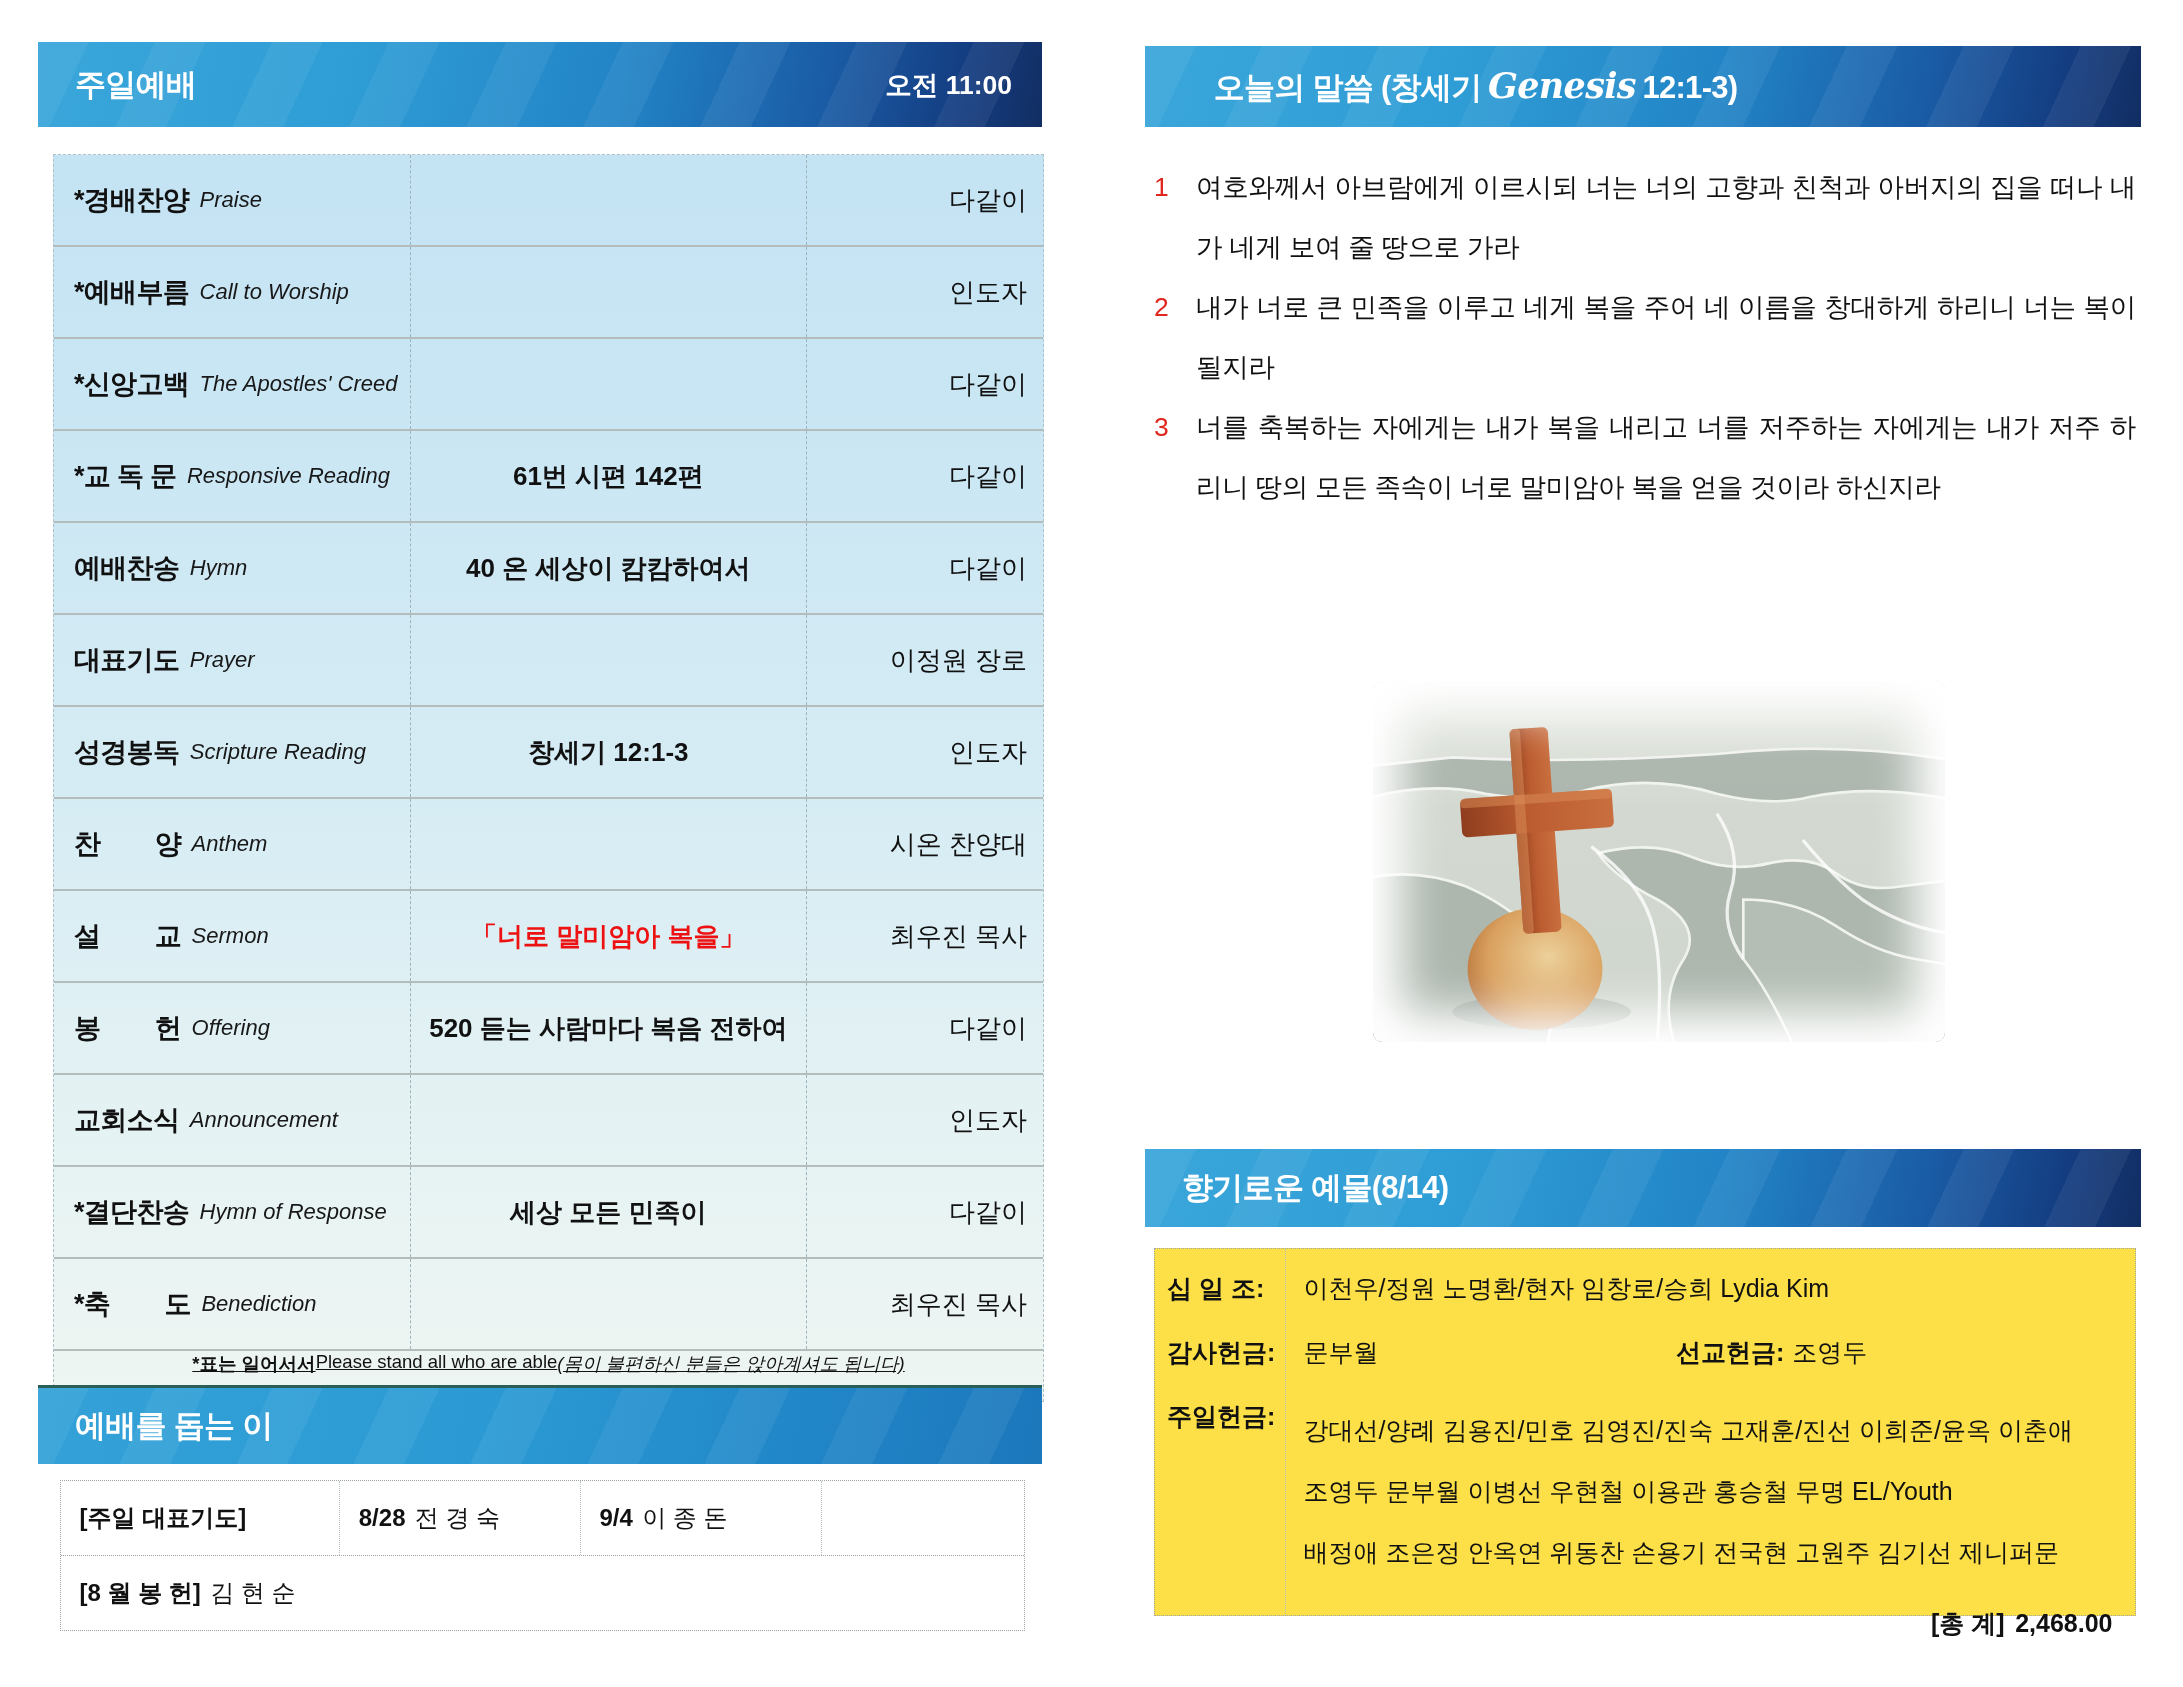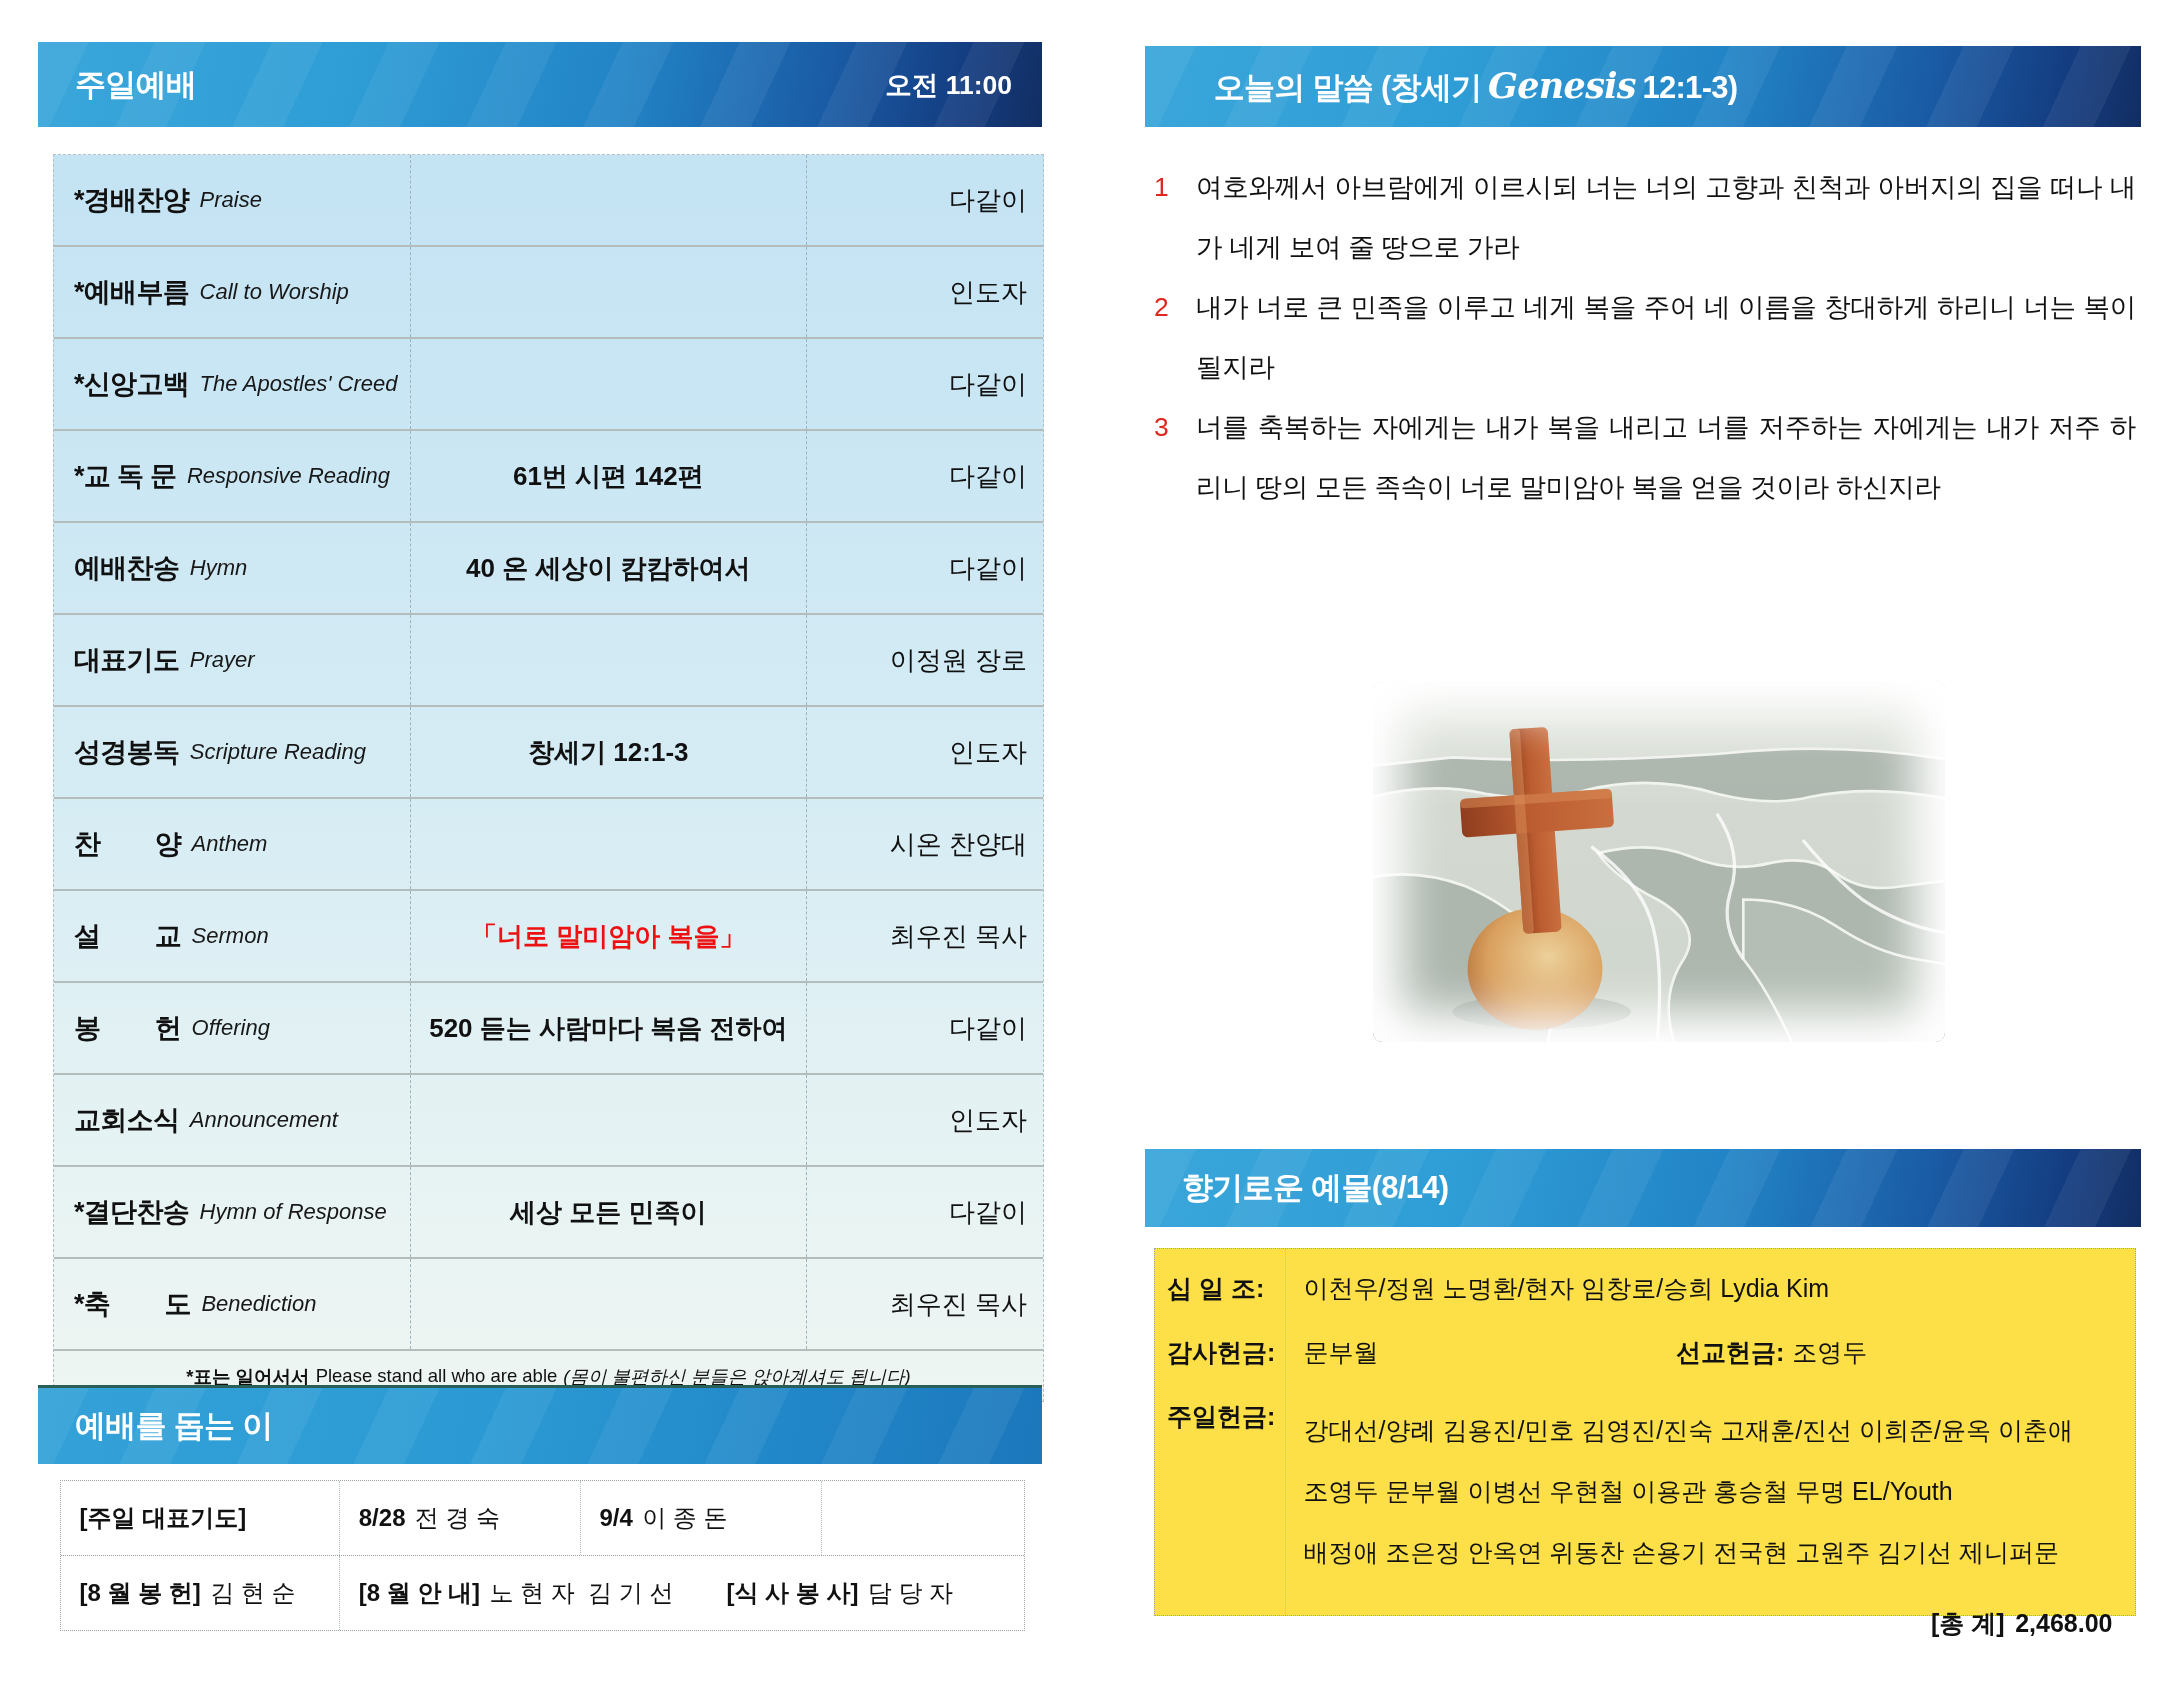--- a/index.html
+++ b/index.html
@@ -24,21 +24,21 @@
   #worship-table{position:absolute;left:53px;top:154px;width:989px;
     border:1.3px dashed #aec3c9;
     background:linear-gradient(180deg,#c4e3f3 0%,#cbe7f4 25%,#d8edf4 55%,#e7f3f3 82%,#eef5f2 100%);}
   .wrow{display:flex;height:90px;border-bottom:2px solid #b5bcbc;}
   .wrow .c1{width:36%;display:flex;align-items:center;padding-left:20px;box-sizing:border-box;}
   .wrow .kr{font-size:27px;font-weight:bold;letter-spacing:-0.7px;white-space:pre;}
   .wrow .en{font-size:22px;font-style:italic;margin-left:10.6px;color:#181818;white-space:nowrap;}
   .wrow .c2{width:40%;display:flex;align-items:center;justify-content:center;font-size:26px;font-weight:bold;border-left:1.3px dashed #9db3bb;box-sizing:border-box;text-align:center;}
   .wrow .c2.red{color:#ee1111;}
   .wrow .c3{width:24%;display:flex;align-items:center;justify-content:flex-end;padding-right:16px;font-size:26px;border-left:1.3px dashed #9db3bb;box-sizing:border-box;white-space:nowrap;}
-  #worship-footnote{height:50px;display:flex;align-items:center;justify-content:center;font-size:18.5px;gap:6px;white-space:nowrap;}
+  #worship-footnote{height:50px;display:flex;align-items:flex-start;justify-content:center;font-size:18.5px;gap:0;white-space:nowrap;text-decoration:underline;}
   #worship-footnote .fb{font-weight:bold;}
   #worship-footnote .fi{font-style:italic;}
 
   
   #helpers-table{position:absolute;left:60px;top:1480px;width:965px;border:1.3px dotted #9aa4a4;background:#fff;box-sizing:border-box;}
   .hrow{display:flex;height:74px;}
   .hrow:first-child{border-bottom:1.3px dotted #9aa4a4;}
   .hcell{display:flex;align-items:center;padding-left:18.5px;box-sizing:border-box;font-size:24px;white-space:pre;border-right:1.3px dotted #b7bfbf;}
   .hcell:last-child{border-right:none;}
   .hcell .hb{font-weight:bold;margin-right:9.3px;}
@@ -204,21 +204,20 @@
 
 <div id="helpers-table">
   <div class="hrow" id="helpers-row1">
       <div class="hcell"><span class="hb">[주일 대표기도]</span><span class="ht"></span></div>
       <div class="hcell"><span class="hb">8/28</span><span class="ht">전 경 숙</span></div>
       <div class="hcell"><span class="hb">9/4</span><span class="ht">이 종 돈</span></div>
       <div class="hcell"><span class="hb"></span><span class="ht"></span></div>
     </div>
   <div class="hrow" id="helpers-row2">
       <div class="hcell"><span class="hb">[8 월 봉 헌]</span><span class="ht">김 현 순</span></div>
-      <div class="hcell"><span class="hpair"><span class="hb">[8 월 안 내]</span><span class="ht">노 현 자  김 기 선</span></span><span class="hpair"><span class="hb">[식 사 봉 사]</span><span class="ht">담 당 자</span></span></div>
     </div>
 </div>
 
 <div id="banner-today" class="banner">
   <span class="btitle">
     <span>오늘의 말씀 (창세기</span><span class="script-word">Genesis</span><span>12:1-3)</span>
   </span>
 </div>
 
 <div id="verses">

